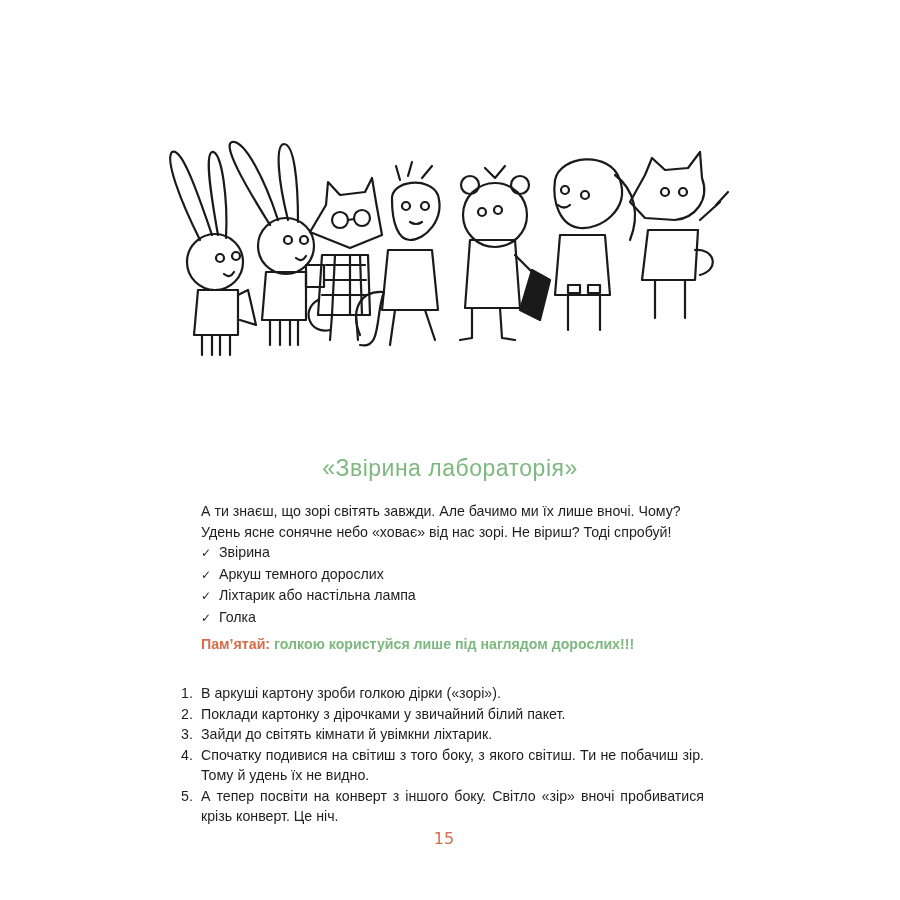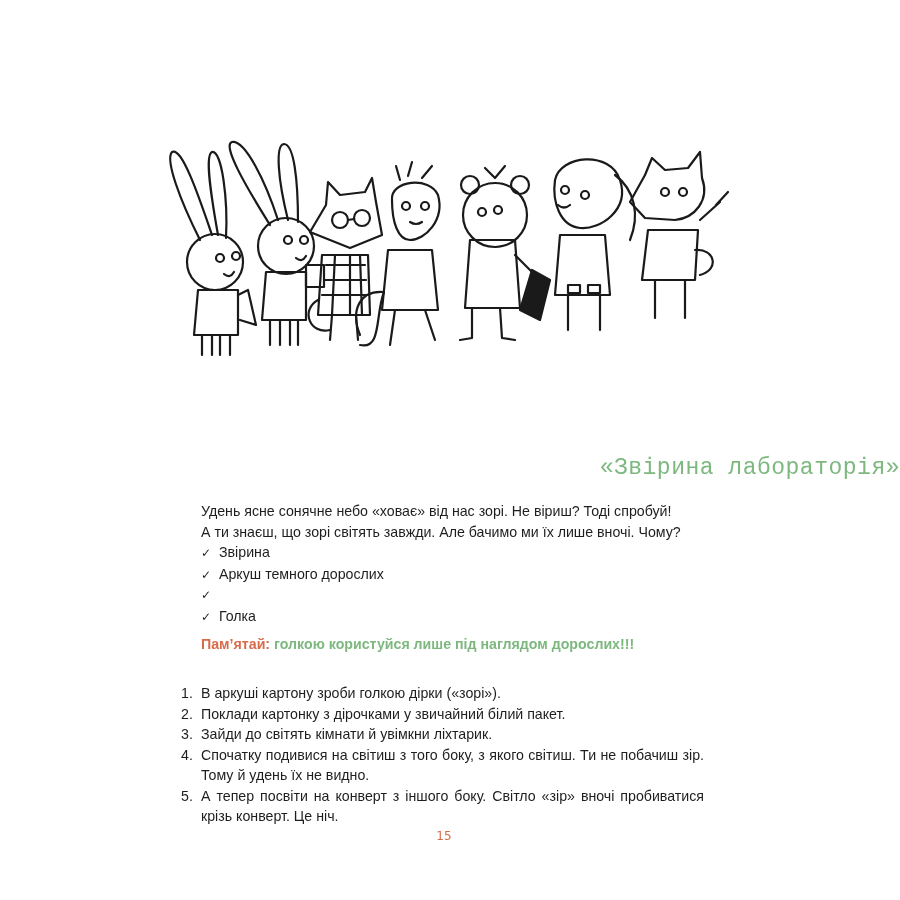--- a/index.html
+++ b/index.html
@@ -3,36 +3,36 @@
   <meta charset="utf-8">
   <style>
     html, body { margin: 0; padding: 0; }
     body {
       width: 900px; height: 900px; background: #ffffff; position: relative; overflow: hidden;
       font-family: "Liberation Sans", "DejaVu Sans", sans-serif; color: #1e1e1e;
     }
     .illustration { position: absolute; left: 160px; top: 140px; width: 580px; height: 220px; }
     .illustration svg { width: 100%; height: 100%; }
     .title {
-      position: absolute; left: 0; width: 900px; top: 455px; text-align: right;
-      font-family: Liberation Mono, monospace; font-size: 23px; color: #7db87f; letter-spacing: 0.5px;
+      position: absolute; left: 0; width: 900px; top: 455px; text-align: center;
+      font-family: Liberation Sans, sans-serif; font-size: 23px; color: #7db87f; letter-spacing: 0.5px;
     }
     .body-text { position: absolute; left: 201px; width: 505px; top: 501px; font-size: 14.2px; line-height: 20.5px; }
     .body-text p { margin: 0; }
     .checklist { list-style: none; margin: 0; padding: 0; }
     .checklist li { display: flex; align-items: baseline; }
     .check { width: 18px; display: inline-block; font-size: 12px; }
     .reminder { position: absolute; left: 201px; top: 636px; font-size: 14.2px; font-weight: bold; }
     .reminder .label { color: #d66c4a; }
     .reminder .text { color: #7db87f; }
     .steps { position: absolute; left: 181px; width: 523px; top: 683px; font-size: 14.2px; line-height: 20.5px; margin: 0; padding: 0; list-style: none; }
     .steps li { display: flex; }
     .steps .num { width: 20px; flex: 0 0 20px; }
     .steps .txt { flex: 1; text-align: justify; }
-    .page-number { position: absolute; left: 0; width: 888px; top: 829px; text-align: center; font-family: "DejaVu Sans", sans-serif; font-size: 12px; color: #d66c4a; }
+    .page-number { position: absolute; left: 0; width: 888px; top: 829px; text-align: center; font-family: "DejaVu Sans", sans-serif; font-size: 16px; color: #d66c4a; }
   </style>
 </head>
 <body>
 
 <div class="illustration">
   <svg viewBox="0 0 580 220" fill="none" stroke="#1a1a1a" stroke-width="2.2" stroke-linecap="round" stroke-linejoin="round">
 
     <g>
       <path d="M40 100 C20 60 5 20 12 12 C22 6 40 60 52 95"></path>
       <path d="M58 95 C50 50 45 15 52 12 C62 10 68 60 66 98"></path>
@@ -113,33 +113,34 @@
       <path d="M488 90 L482 140 L535 140 L538 90 Z"></path>
       <path d="M535 110 C555 108 560 130 540 135"></path>
       <path d="M495 140 L495 178 M525 140 L525 178"></path>
     </g>
   </svg>
 </div>
 
 <div class="title">«Звірина лабораторія»</div>
 
 <div class="body-text">
+  <p>А ти знаєш, що зорі світять завжди. Але бачимо ми їх лише вночі. Чому?</p>
   <p>Удень ясне сонячне небо «ховає» від нас зорі. Не віриш? Тоді спробуй!</p>
-  <p>А ти знаєш, що зорі світять завжди. Але бачимо ми їх лише вночі. Чому?</p>
   <ul class="checklist">
     <li>
         <span class="check">✓</span>
         <span>Звірина</span>
       </li>
     <li>
         <span class="check">✓</span>
         <span>Аркуш темного дорослих</span>
       </li>
     <li>
         <span class="check">✓</span>
+        <span>Ліхтарик або настільна лампа</span>
       </li>
     <li>
         <span class="check">✓</span>
         <span>Голка</span>
       </li>
   </ul>
 </div>
 
 <div class="reminder">
   <span class="label">Пам’ятай:</span><span class="text"> голкою користуйся лише під наглядом дорослих!!!</span>

